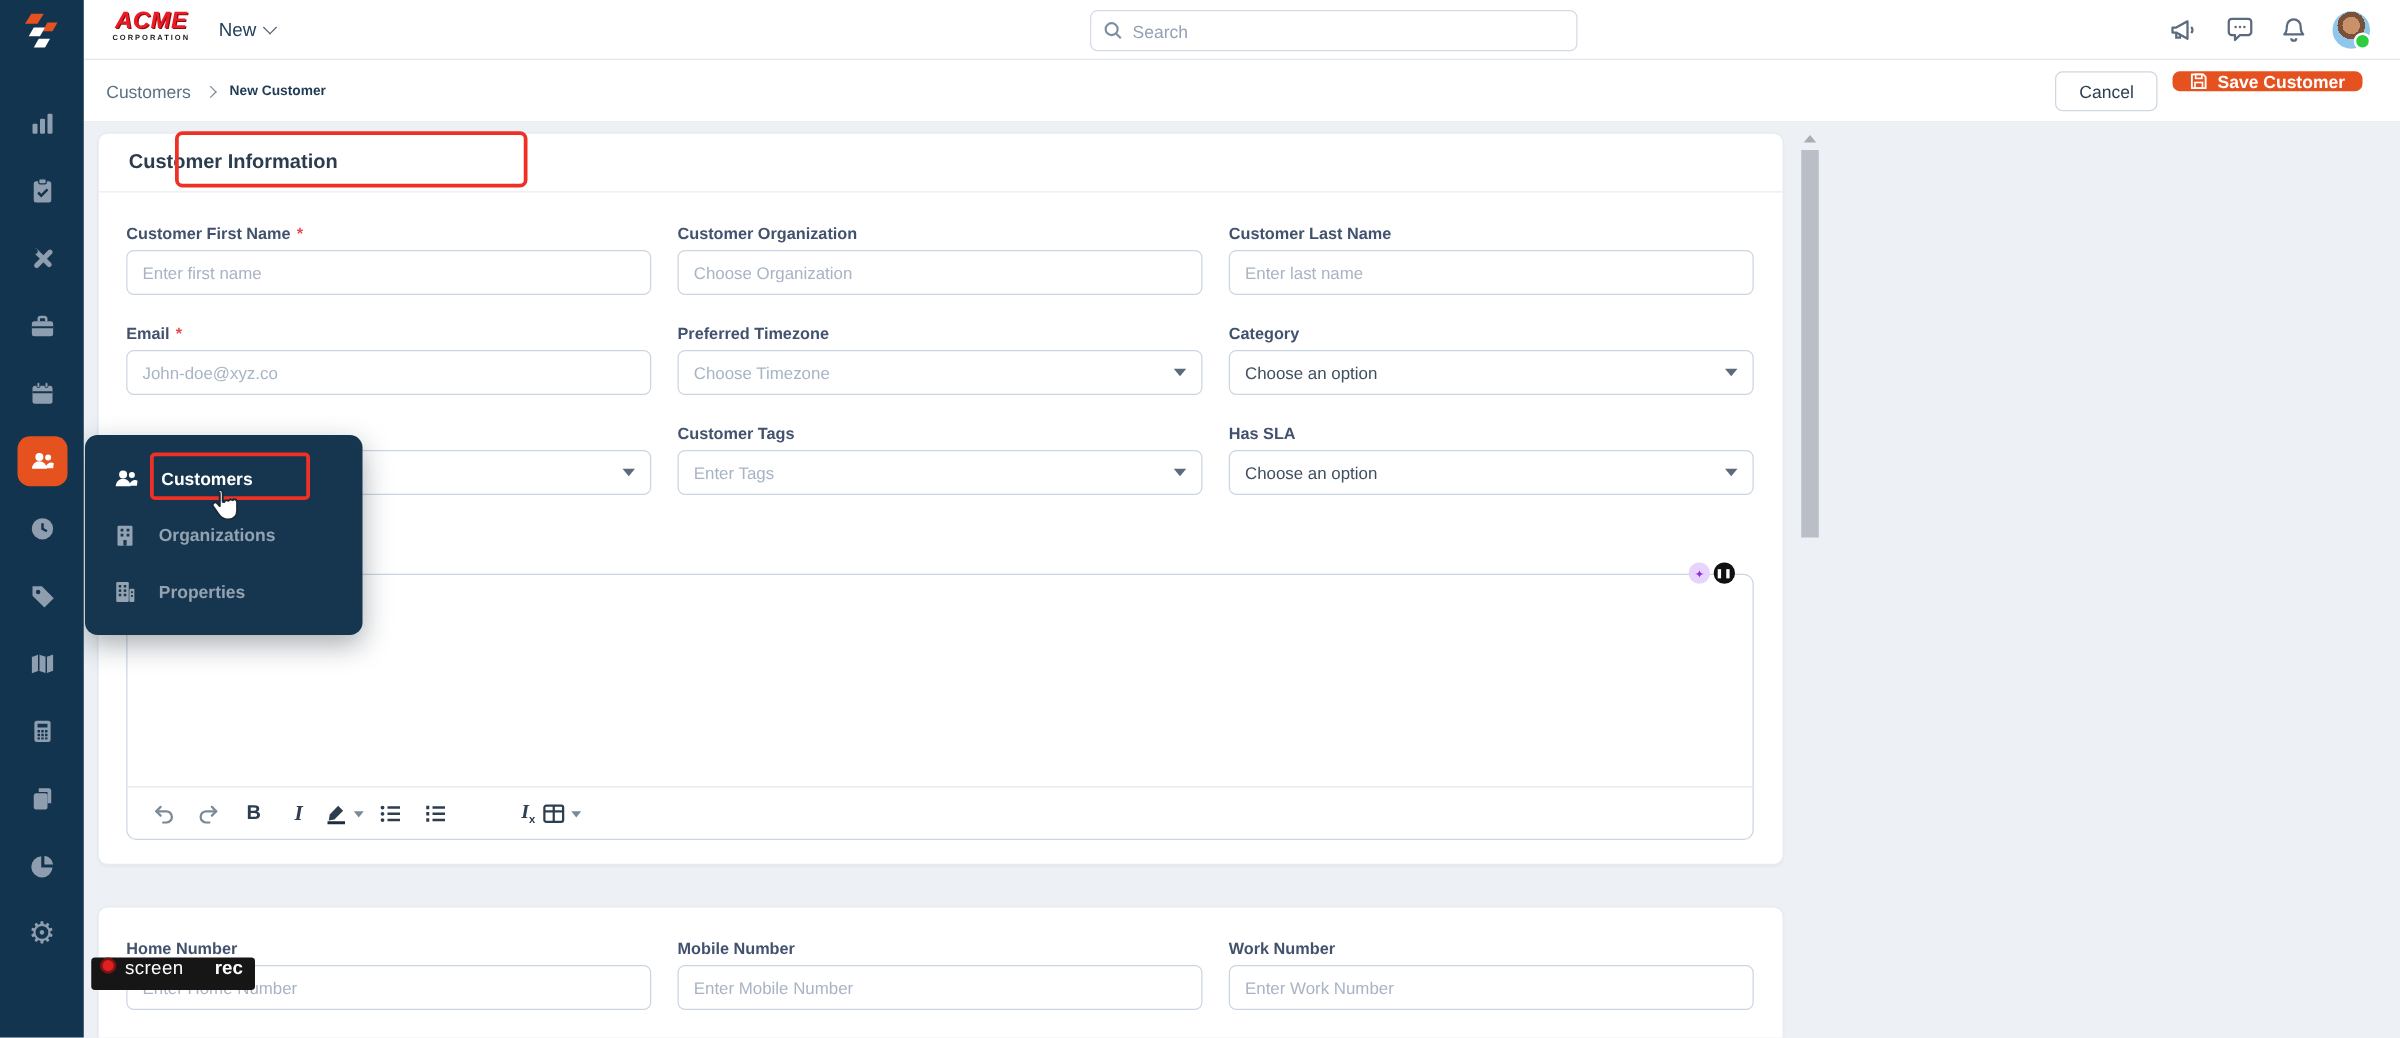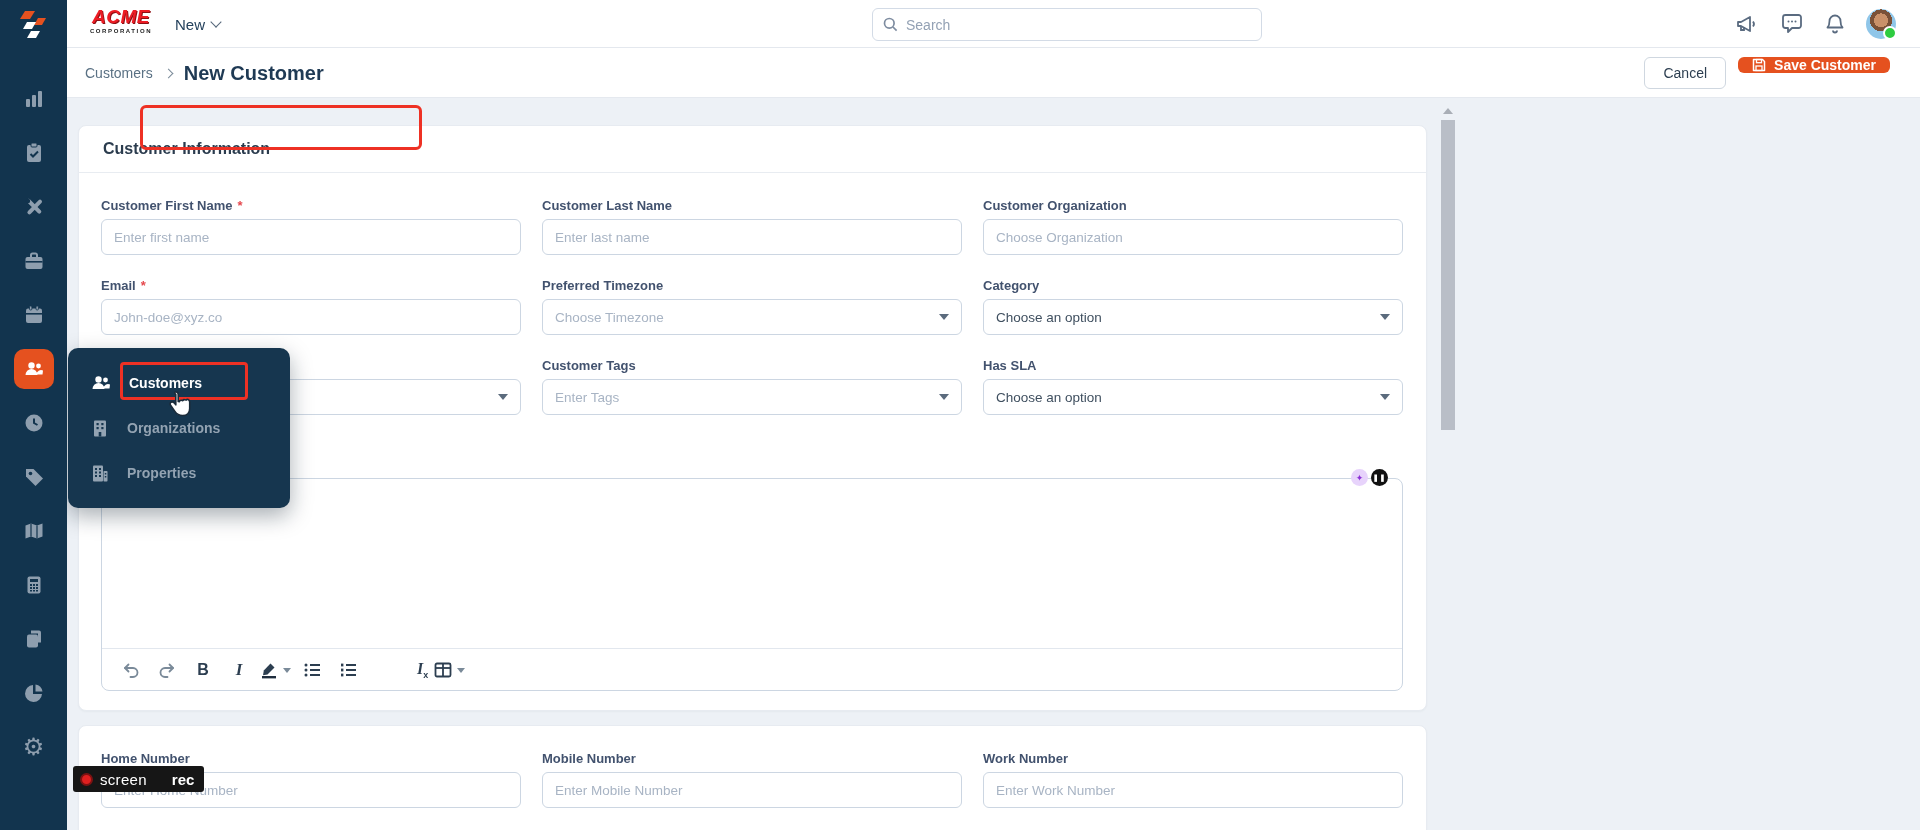--- a/index.html
+++ b/index.html
@@ -38,33 +38,33 @@
   .avatar::after { content:""; position:absolute; right:-1px; bottom:-1px; width:10px; height:10px;
                    background:#2ecc40; border:2px solid #fff; border-radius:50%; }
 
   
   .actionbar { position:absolute; left:67px; top:48px; width:1853px; height:50px; background:#fff;
                border-bottom:1px solid #e5e9ef; z-index:14; }
   .crumbs { position:absolute; left:18px; top:0; height:50px; display:flex; align-items:center; gap:12px; }
   .crumb-a { font-size:14px; color:#5a7184; cursor:pointer; }
   .crumb-sep { width:7px; height:7px; border-right:1.8px solid #7a8a99; border-bottom:1.8px solid #7a8a99;
                transform:rotate(-45deg); }
-  .crumb-b { font-size:20px; color:#1f3a54; font-weight:700; }
+  .crumb-b { font-size:11px; color:#1f3a54; font-weight:700; }
   .bar-actions { position:absolute; right:30px; top:9px; display:flex; gap:12px; }
   .btn-cancel { height:32px; padding:0 18px; background:#fff; border:1px solid #cfd7e0; border-radius:6px;
                 font-size:14px; color:#2c3e50; cursor:pointer; font-family:"Liberation Sans", sans-serif; }
   .btn-save { height:16px; padding:0 14px; background:#E5511F; border:none; border-radius:6px; font-size:14px;
               color:#fff; font-weight:700; cursor:pointer; display:flex; align-items:center; gap:8px;
               font-family:"Liberation Sans", sans-serif; }
 
   
   .main { position:absolute; left:67px; top:98px; width:1853px; height:732px; background:#edf1f6; overflow:hidden; }
   .card { position:absolute; left:11px; width:1349px; background:#fff; border:1px solid #e7ebf1;
           border-radius:8px; box-shadow:0 1px 2px rgba(20,40,60,.04); }
-  .card1 { top:27px; height:586px; }
+  .card1 { top:8px; height:586px; }
   .card2 { top:627px; height:160px; }
   .card-hd { height:47px; display:flex; align-items:center; padding-left:24px; border-bottom:1px solid #e8ecf1;
              font-size:16px; font-weight:700; color:#2b3c4e; }
   .form { padding:24px 22px 0 22px; }
   .frow { display:flex; gap:21px; margin-bottom:22px; }
   .fcol { width:420px; }
   .flabel { font-size:13px; font-weight:600; color:#42526e; height:16px; margin-bottom:6px; display:flex; gap:5px;align-items:center; }
   .req { color:#e5484d; }
   .tbox, .sbox { height:36px; border:1px solid #ccd6e2; border-radius:6px; background:#fff; width:100%;
                  display:flex; align-items:center; padding:0 12px; font-size:13.5px; }
@@ -109,21 +109,21 @@
   .cursor-svg { position:absolute; left:96px; top:40px; z-index:110; pointer-events:none; }
 
   
   .scrollbar { position:absolute; left:1373px; top:0; width:15px; height:732px; }
   .sb-arrow { width:0; height:0; border-left:5px solid transparent; border-right:5px solid transparent;
               border-bottom:6px solid #a9aeb6; margin:10px auto 6px auto; }
   .sb-thumb { width:14px; height:310px; background:#b9bec7; margin:0 auto; cursor:grab; }
 
   
   .watermark { position:absolute; left:6px; top:668px; height:26px; background:#161616; border-radius:3px;
-               display:flex; align-items:center; padding:0 10px 0 7px; gap:7px; z-index:60; }
+               display:flex; align-items:flex-start; padding:0 10px 0 7px; gap:7px; z-index:60; }
   .rec-dot { width:13px; height:13px; border-radius:50%; background:#e02020; border:2px solid #7d1212; }
   .wm-a { color:#fff; font-size:15px; letter-spacing:0.3px; }
   .wm-b { color:#fff; font-size:15px; font-weight:700; margin-left:18px; }
 </style>
 </head>
 <body>
 
 <aside class="sidebar">
   <div class="logo-box">
     <svg width="34" height="30" viewBox="0 0 34 30">
@@ -304,29 +304,29 @@
       <div class="frow">
         <div class="fcol">
           <div class="flabel">
             <span>Customer First Name</span>
             <span class="req">*</span>
           </div>
           <input class="tbox" type="text" placeholder="Enter first name" style="">
         </div>
         <div class="fcol">
           <div class="flabel">
+            <span>Customer Organization</span>
+          </div>
+          <input class="tbox" type="text" placeholder="Choose Organization" style="">
+        </div>
+        <div class="fcol">
+          <div class="flabel">
             <span>Customer Last Name</span>
           </div>
           <input class="tbox" type="text" placeholder="Enter last name" style="">
-        </div>
-        <div class="fcol">
-          <div class="flabel">
-            <span>Customer Organization</span>
-          </div>
-          <input class="tbox" type="text" placeholder="Choose Organization" style="">
         </div>
       </div>
 
       <div class="frow">
         <div class="fcol">
           <div class="flabel">
             <span>Email</span>
             <span class="req">*</span>
           </div>
           <input class="tbox" type="text" placeholder="John-doe@xyz.co" style="">

